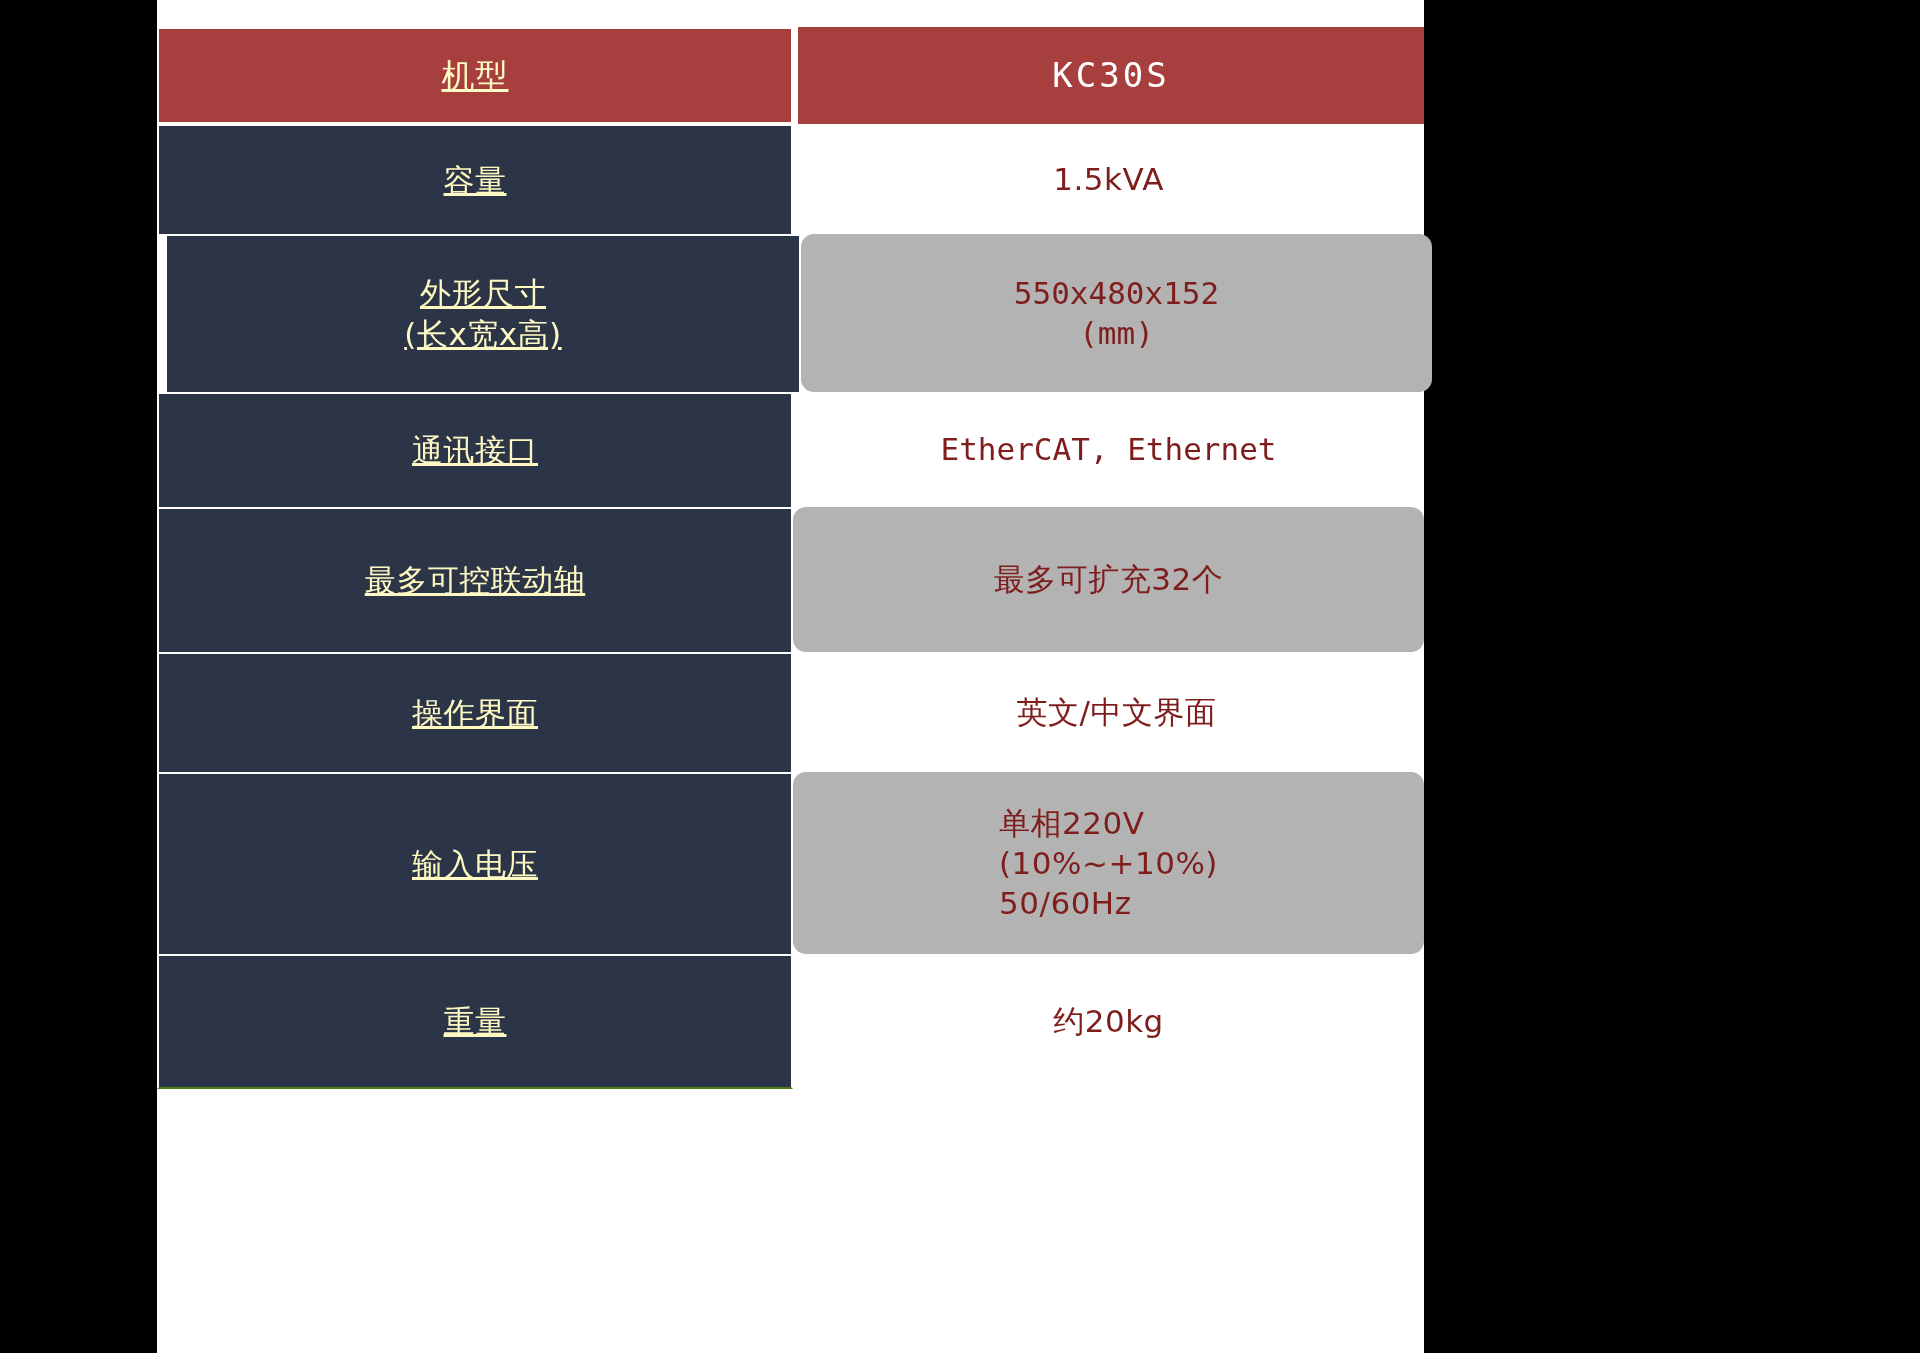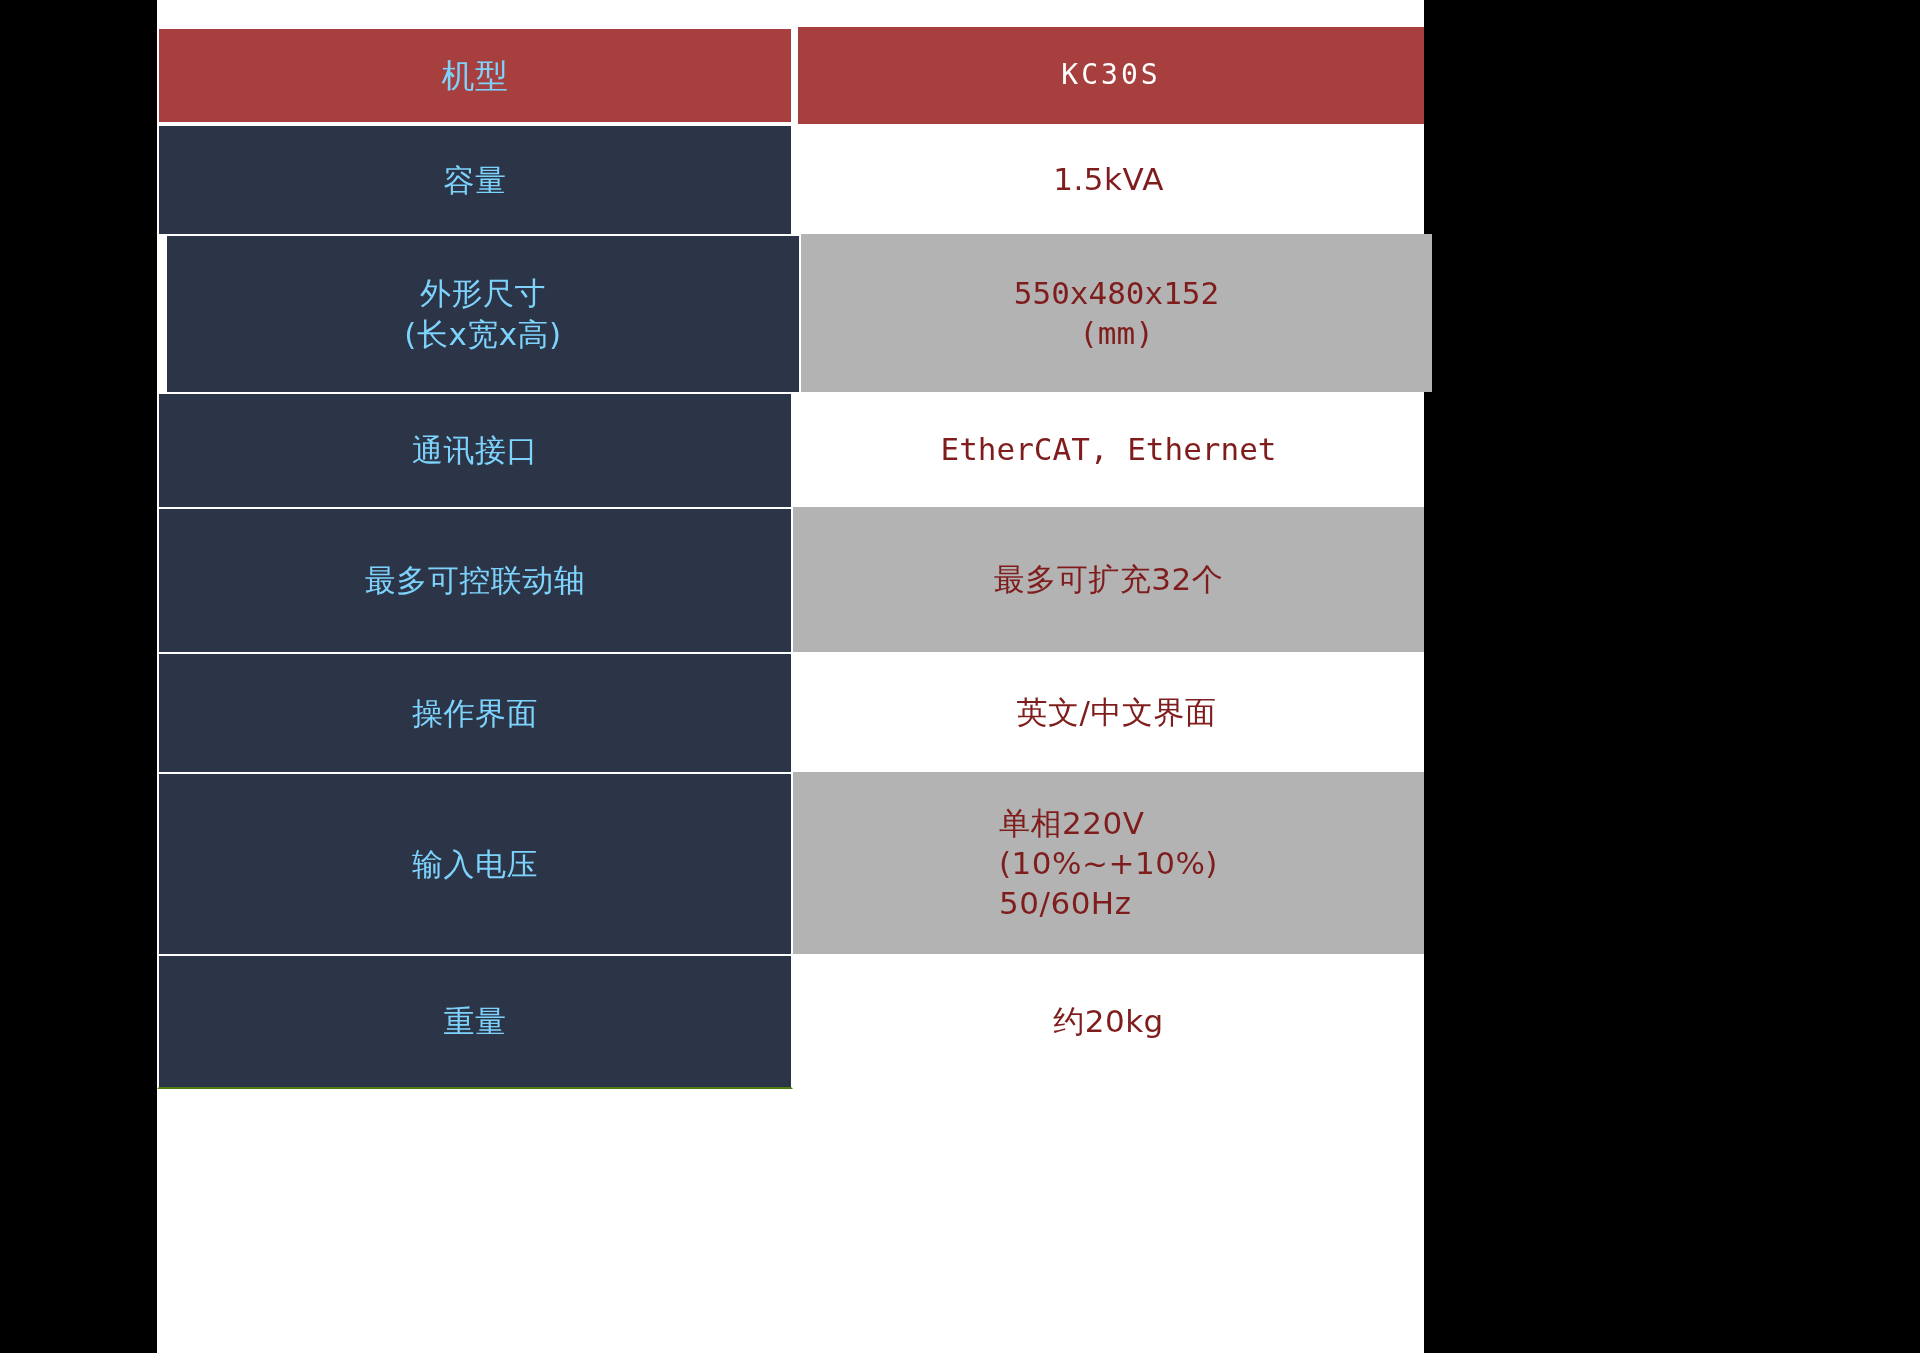--- a/index.html
+++ b/index.html
@@ -39,27 +39,28 @@
     box-sizing: border-box;
   }
   .cell-label {
     width: 636px;
     min-width: 636px;
     box-sizing: border-box;
     display: flex;
     align-items: center;
     justify-content: center;
     text-align: center;
-    color: #7dd3fc;
+    color: #fef9c3;
     border: 2px solid #ffffff;
     border-bottom: none;
     padding: 4px 10px;
     line-height: 1.32;
     font-size: 31px;
     letter-spacing: 0.5px;
+    text-decoration: underline;
   }
   .cell-value {
     flex: 1 1 auto;
     box-sizing: border-box;
     display: flex;
     align-items: center;
     justify-content: center;
     text-align: center;
     color: #7f1d1d;
     padding: 4px 10px;
@@ -69,34 +70,34 @@
   }
   
   .row-header .cell-label {
     background: #a83f3f;
     border-bottom: 2px solid #ffffff;
     font-size: 33px;
   }
   .row-header .cell-value {
     background: #a83f3f;
     color: #ffffff;
-    font-size: 28px;
+    font-size: 34px;
     margin-left: 5px;
     letter-spacing: 3px;
     font-family: "DejaVu Sans Mono", "Liberation Mono", monospace;
   }
   
   .row-body .cell-label {
     background: #2c3547;
   }
   .row-body:last-child .cell-label {
     border-bottom: 2px solid #4d7c0f;
   }
   .v-white { background: #ffffff; }
-  .v-gray  { background: #b3b3b3; }
+  .v-gray  { background: #b3b3b3; border-radius: 13px; }
 
   .mono {
     font-family: "DejaVu Sans Mono", "Liberation Mono", monospace;
     letter-spacing: 0px;
   }
   .multiline {
     white-space: pre-line;
   }
   .align-left-block {
     text-align: left;

